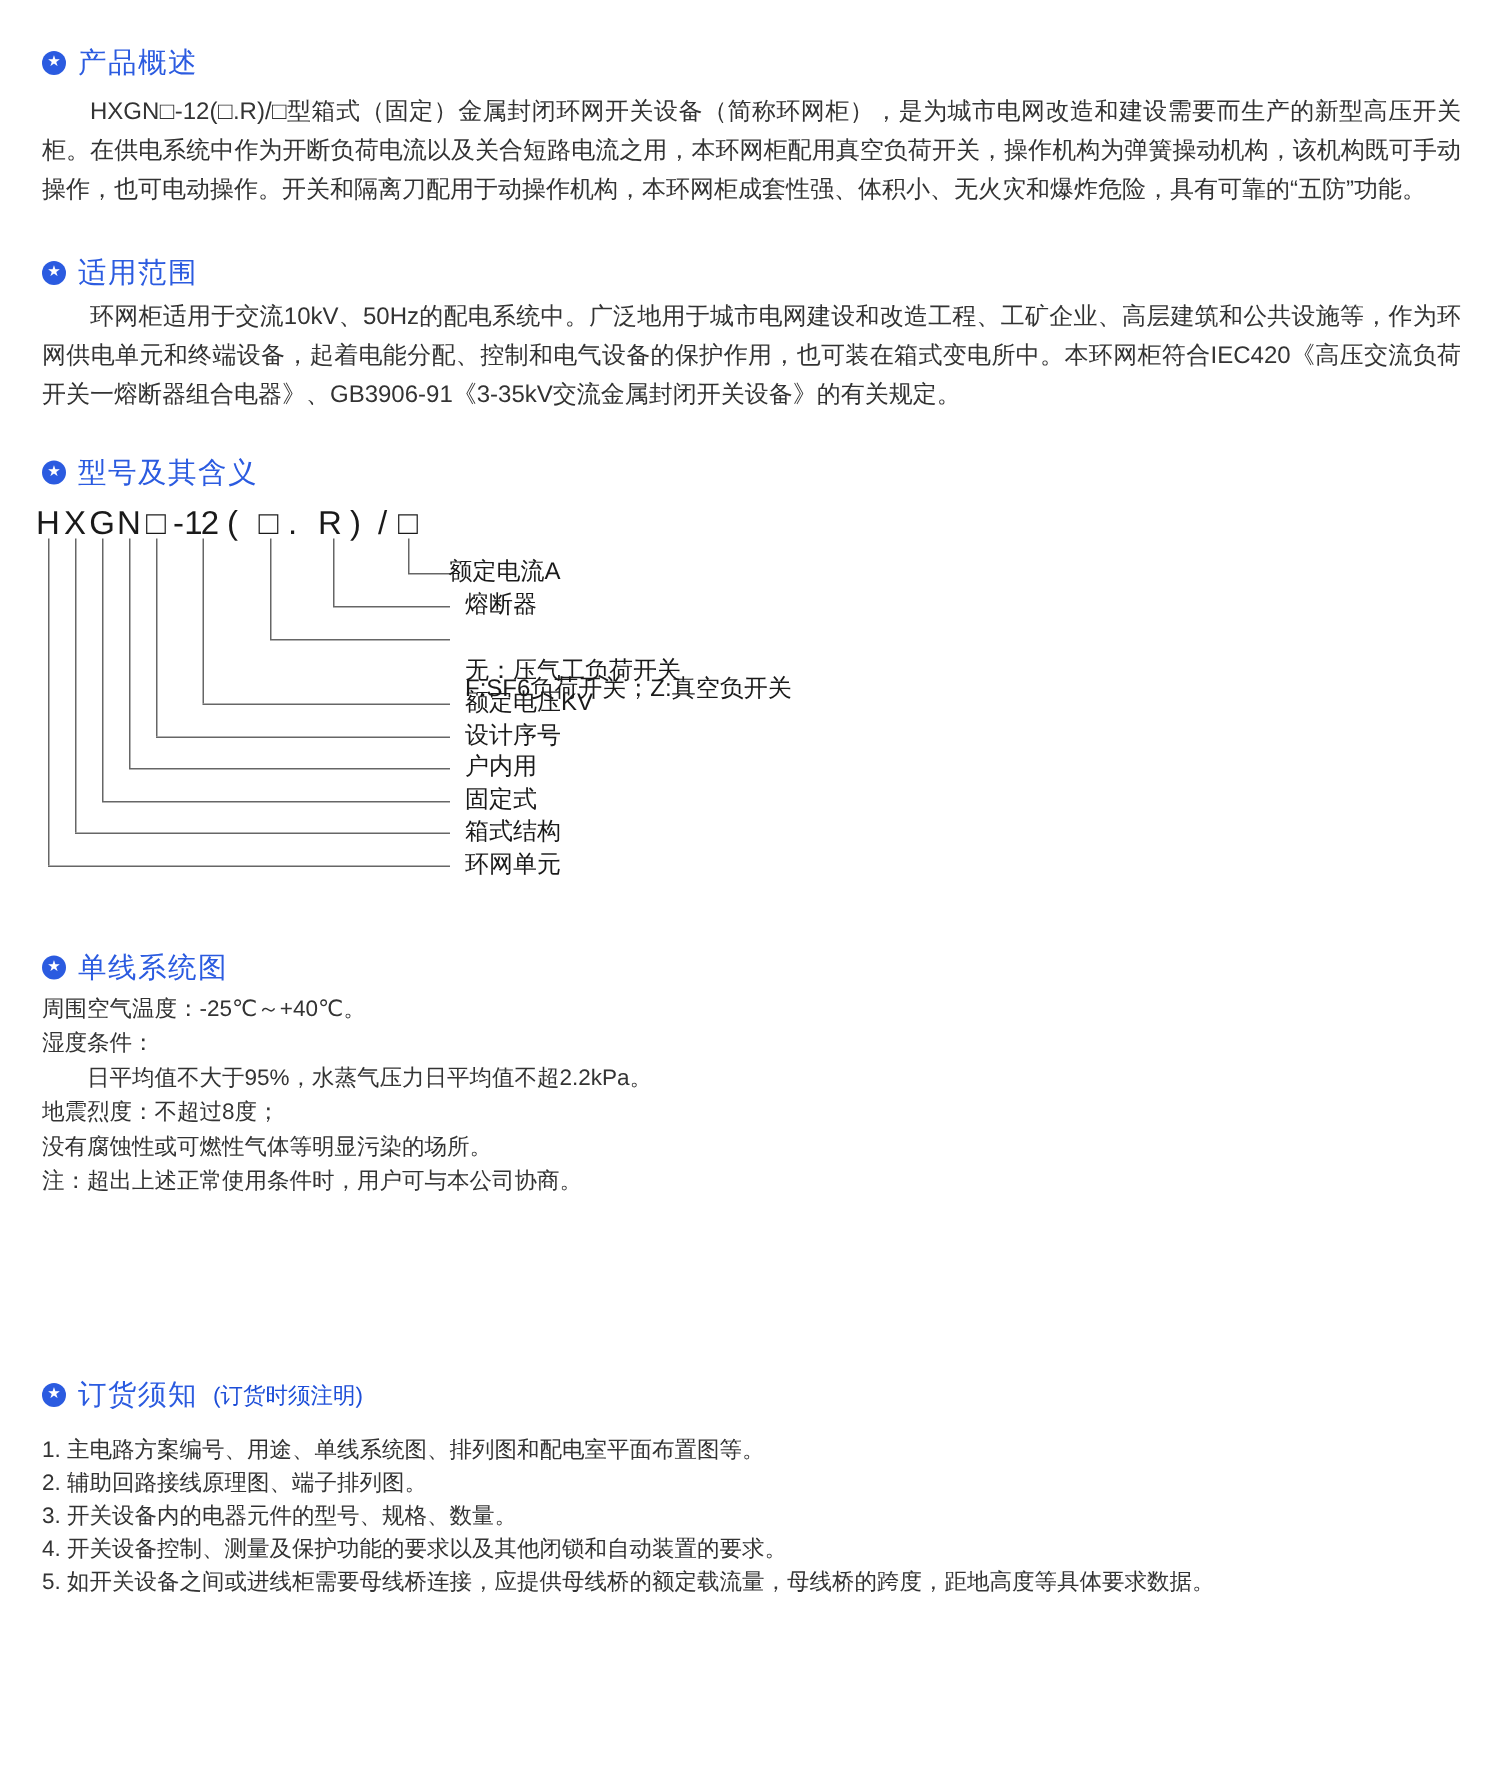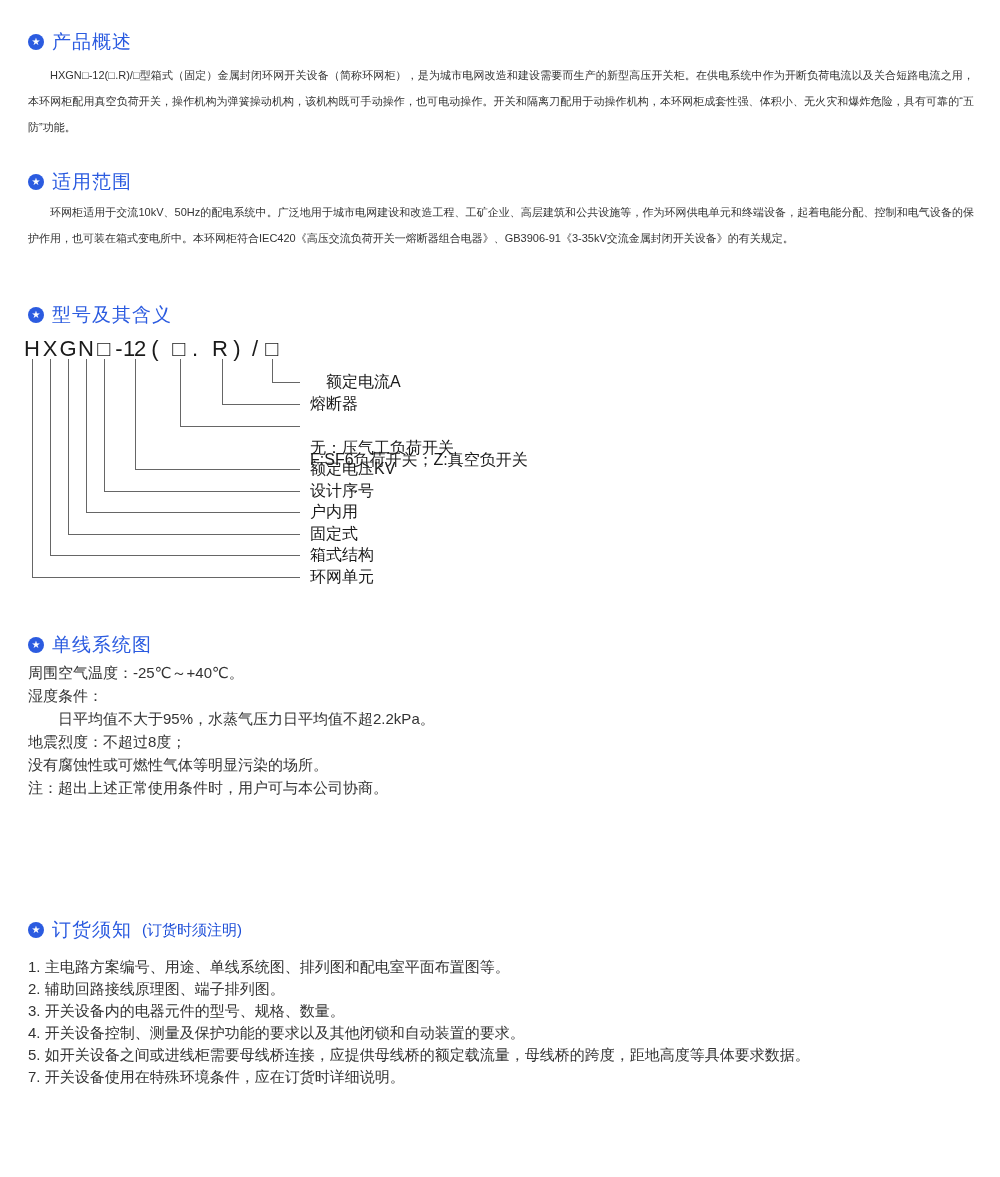--- a/index.html
+++ b/index.html
@@ -14,21 +14,21 @@
   .bullet{
     width:16px;height:16px;border-radius:50%;
     background:#2B5BE0;color:#ffffff;
     display:inline-flex;align-items:center;justify-content:center;
     font-size:10px;line-height:1;flex:0 0 auto;
   }
   .sec-title{color:#2B5BE0;font-size:19px;letter-spacing:1px;}
   .sec-sub{color:#1d4ed8;font-size:15px;margin-left:2px;}
   
   .para{
-    width:946px;font-size:11px;line-height:26px;
+    width:946px;font-size:16px;line-height:26px;
     text-indent:2em;margin:0;color:#333;text-align:justify;
   }
   
   .env-line{font-size:15px;line-height:23px;color:#333;}
   .env-line.indent{padding-left:30px;}
   .order-line{font-size:15px;line-height:22px;color:#333;}
   
   #diagram{left:0;top:336px;width:1000px;height:262px;}
   .model-char{
     position:absolute;top:0;transform:translateX(-50%);
@@ -71,21 +71,21 @@
     <span class="model-char" style="left: 140px;">2</span>
     <span class="model-char" style="left: 155px;">(</span>
     <span class="model-char" style="left: 179px;">□</span>
     <span class="model-char" style="left: 195px;">.</span>
     <span class="model-char" style="left: 220px;">R</span>
     <span class="model-char" style="left: 237px;">)</span>
     <span class="model-char" style="left: 255px;">/</span>
     <span class="model-char" style="left: 272px;">□</span>
     <div class="vline" style="left: 272px; top: 23px; height: 23px;"></div>
     <div class="hline" style="left: 272px; top: 46px; width: 28px;"></div>
-    <div class="model-label" style="left: 326px; top: 35px;">额定电流A</div>
+    <div class="model-label" style="left: 299px; top: 35px;">额定电流A</div>
     <div class="vline" style="left: 222px; top: 23px; height: 45px;"></div>
     <div class="hline" style="left: 222px; top: 68px; width: 78px;"></div>
     <div class="model-label" style="left: 310px; top: 57px;">熔断器</div>
     <div class="vline" style="left: 180px; top: 23px; height: 67px;"></div>
     <div class="hline" style="left: 180px; top: 90px; width: 120px;"></div>
     <div class="model-label" style="left: 310px; top: 73px; margin-top: 40px;">F:SF6负荷开关；Z:真空负开关</div>
     <div class="model-label" style="left: 310px; top: 101px;">无：压气工负荷开关</div>
     <div class="vline" style="left: 135px; top: 23px; height: 110px;"></div>
     <div class="hline" style="left: 135px; top: 133px; width: 165px;"></div>
     <div class="model-label" style="left: 310px; top: 122px;">额定电压KV</div>
@@ -123,14 +123,13 @@
   <span class="bullet">★</span>
   <span class="sec-title">订货须知</span>
   <span class="sec-sub">(订货时须注明)</span>
 </div>
 <div class="abs" style="top:956px;left:28px;width:960px;">
     <div class="order-line">1. 主电路方案编号、用途、单线系统图、排列图和配电室平面布置图等。</div>
     <div class="order-line">2. 辅助回路接线原理图、端子排列图。</div>
     <div class="order-line">3. 开关设备内的电器元件的型号、规格、数量。</div>
     <div class="order-line">4. 开关设备控制、测量及保护功能的要求以及其他闭锁和自动装置的要求。</div>
     <div class="order-line">5. 如开关设备之间或进线柜需要母线桥连接，应提供母线桥的额定载流量，母线桥的跨度，距地高度等具体要求数据。</div>
-    <div class="order-line">7. 开关设备使用在特殊环境条件，应在订货时详细说明。</div>
   </div>
 
 </body></html>

